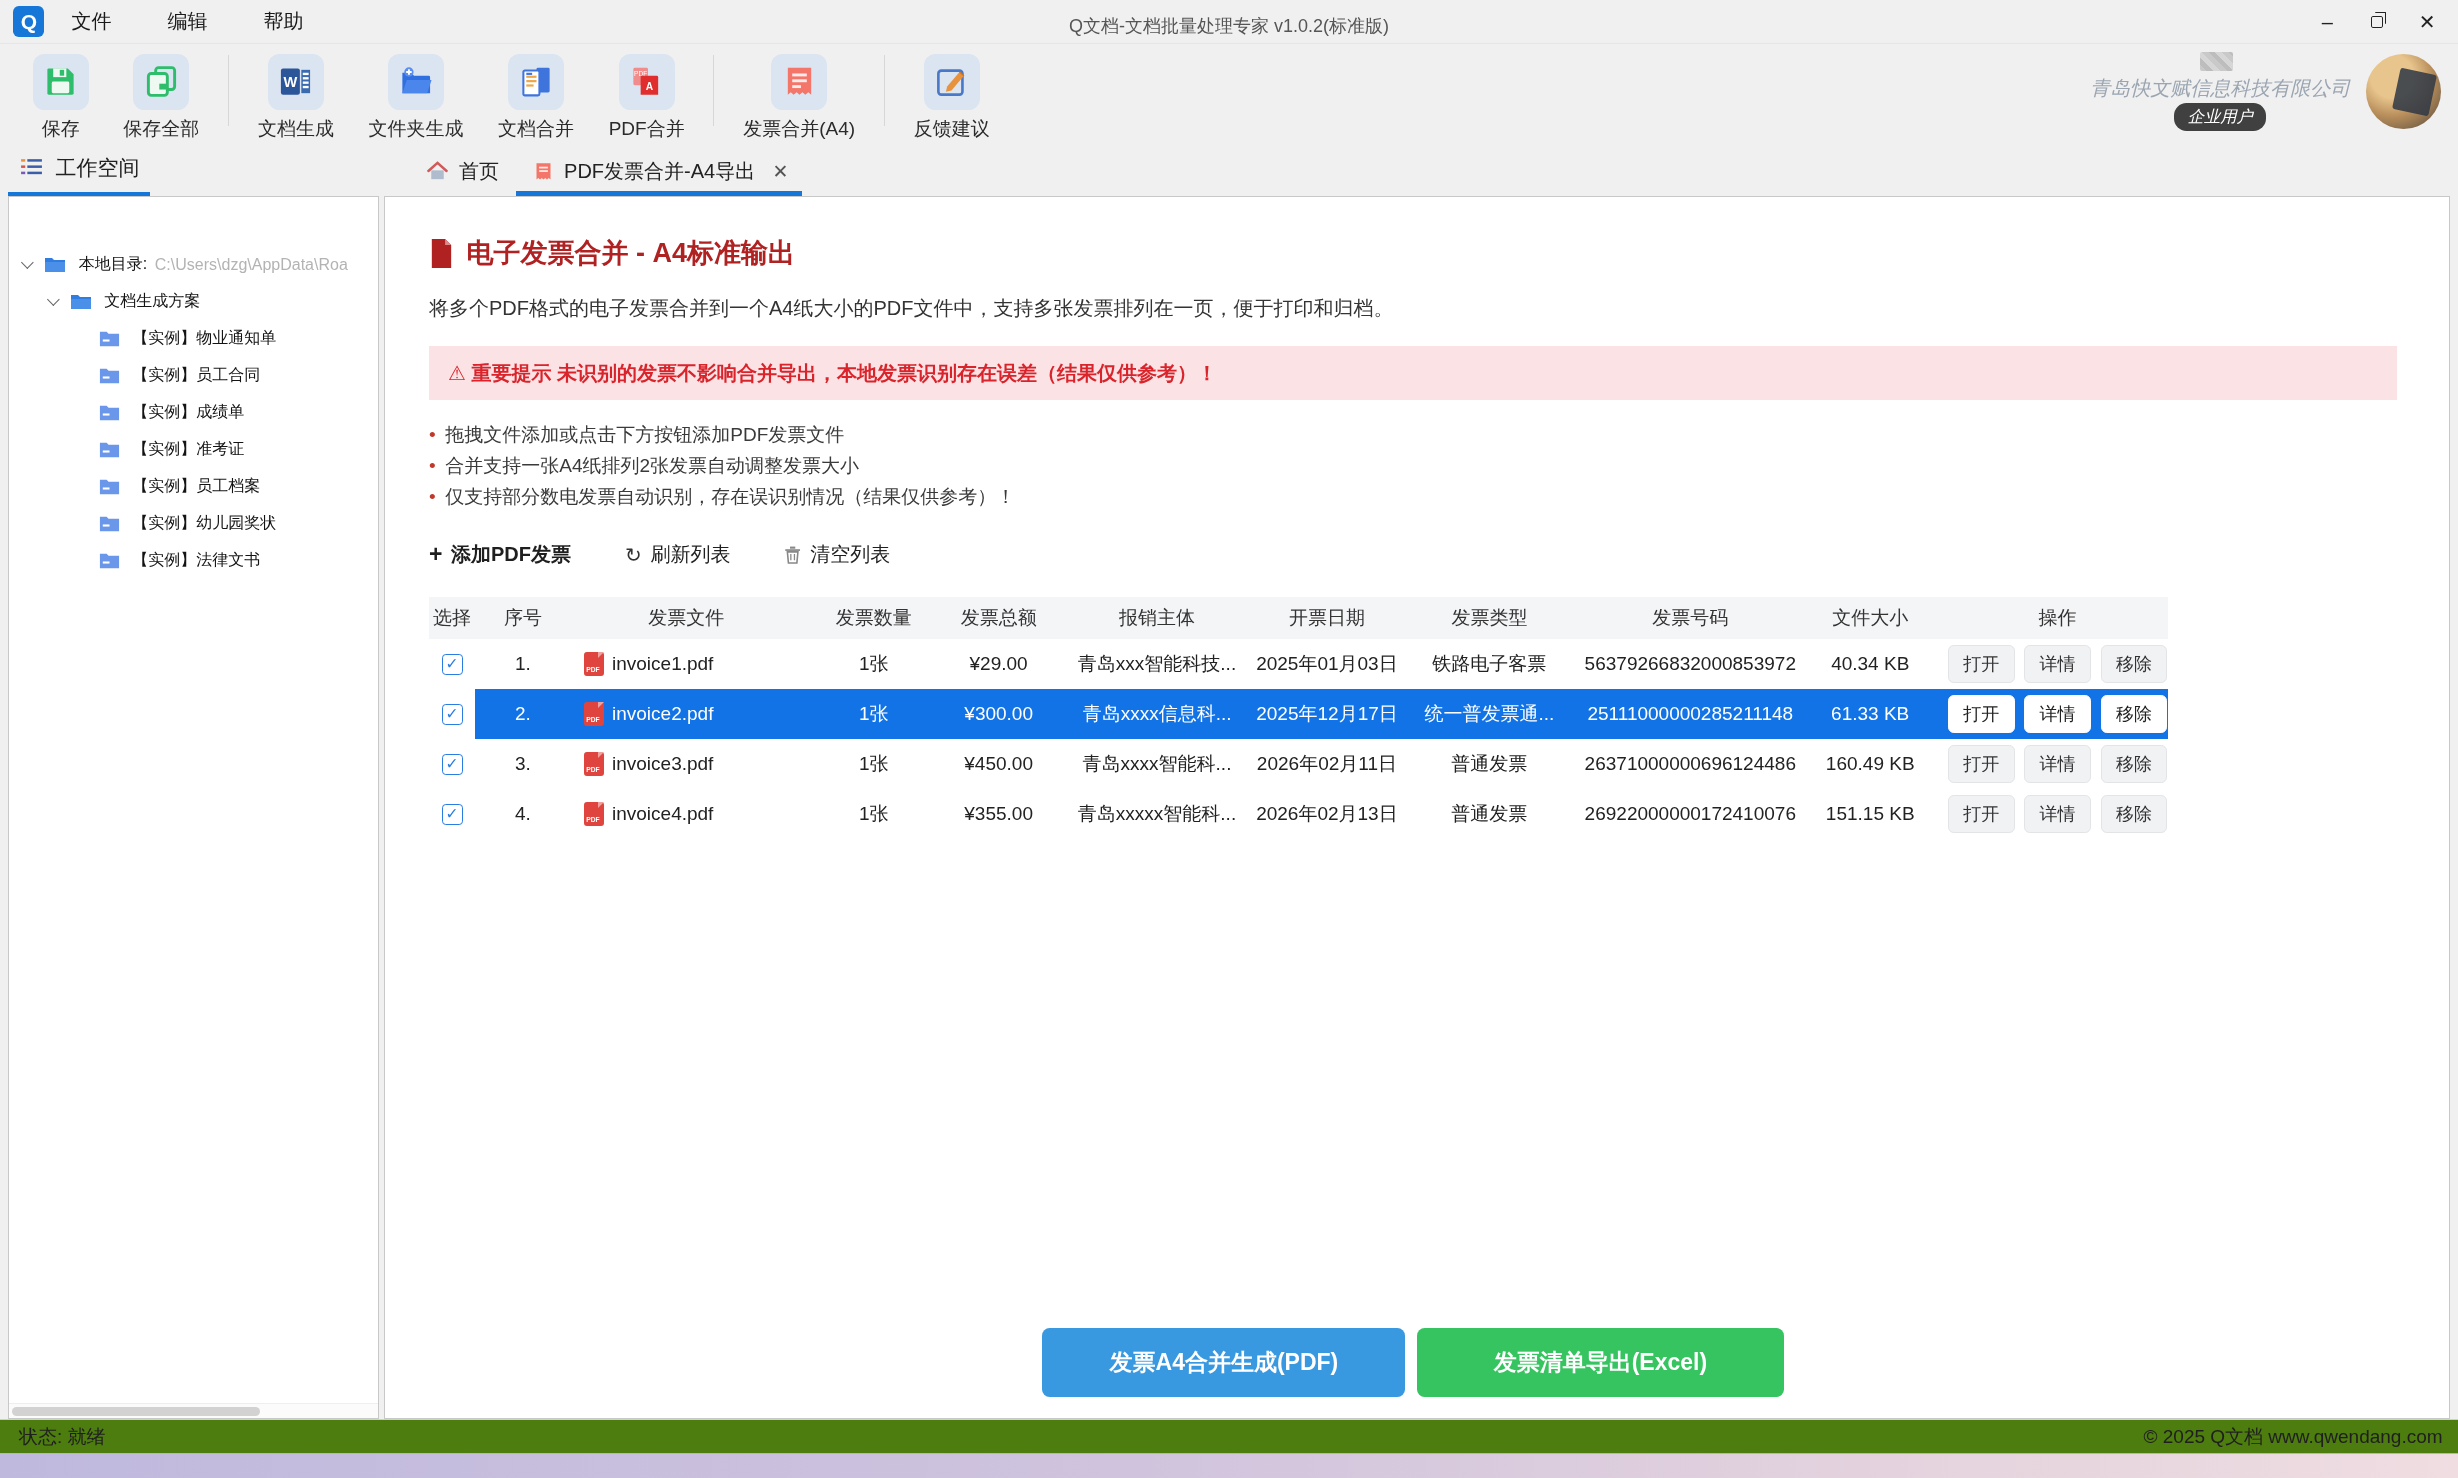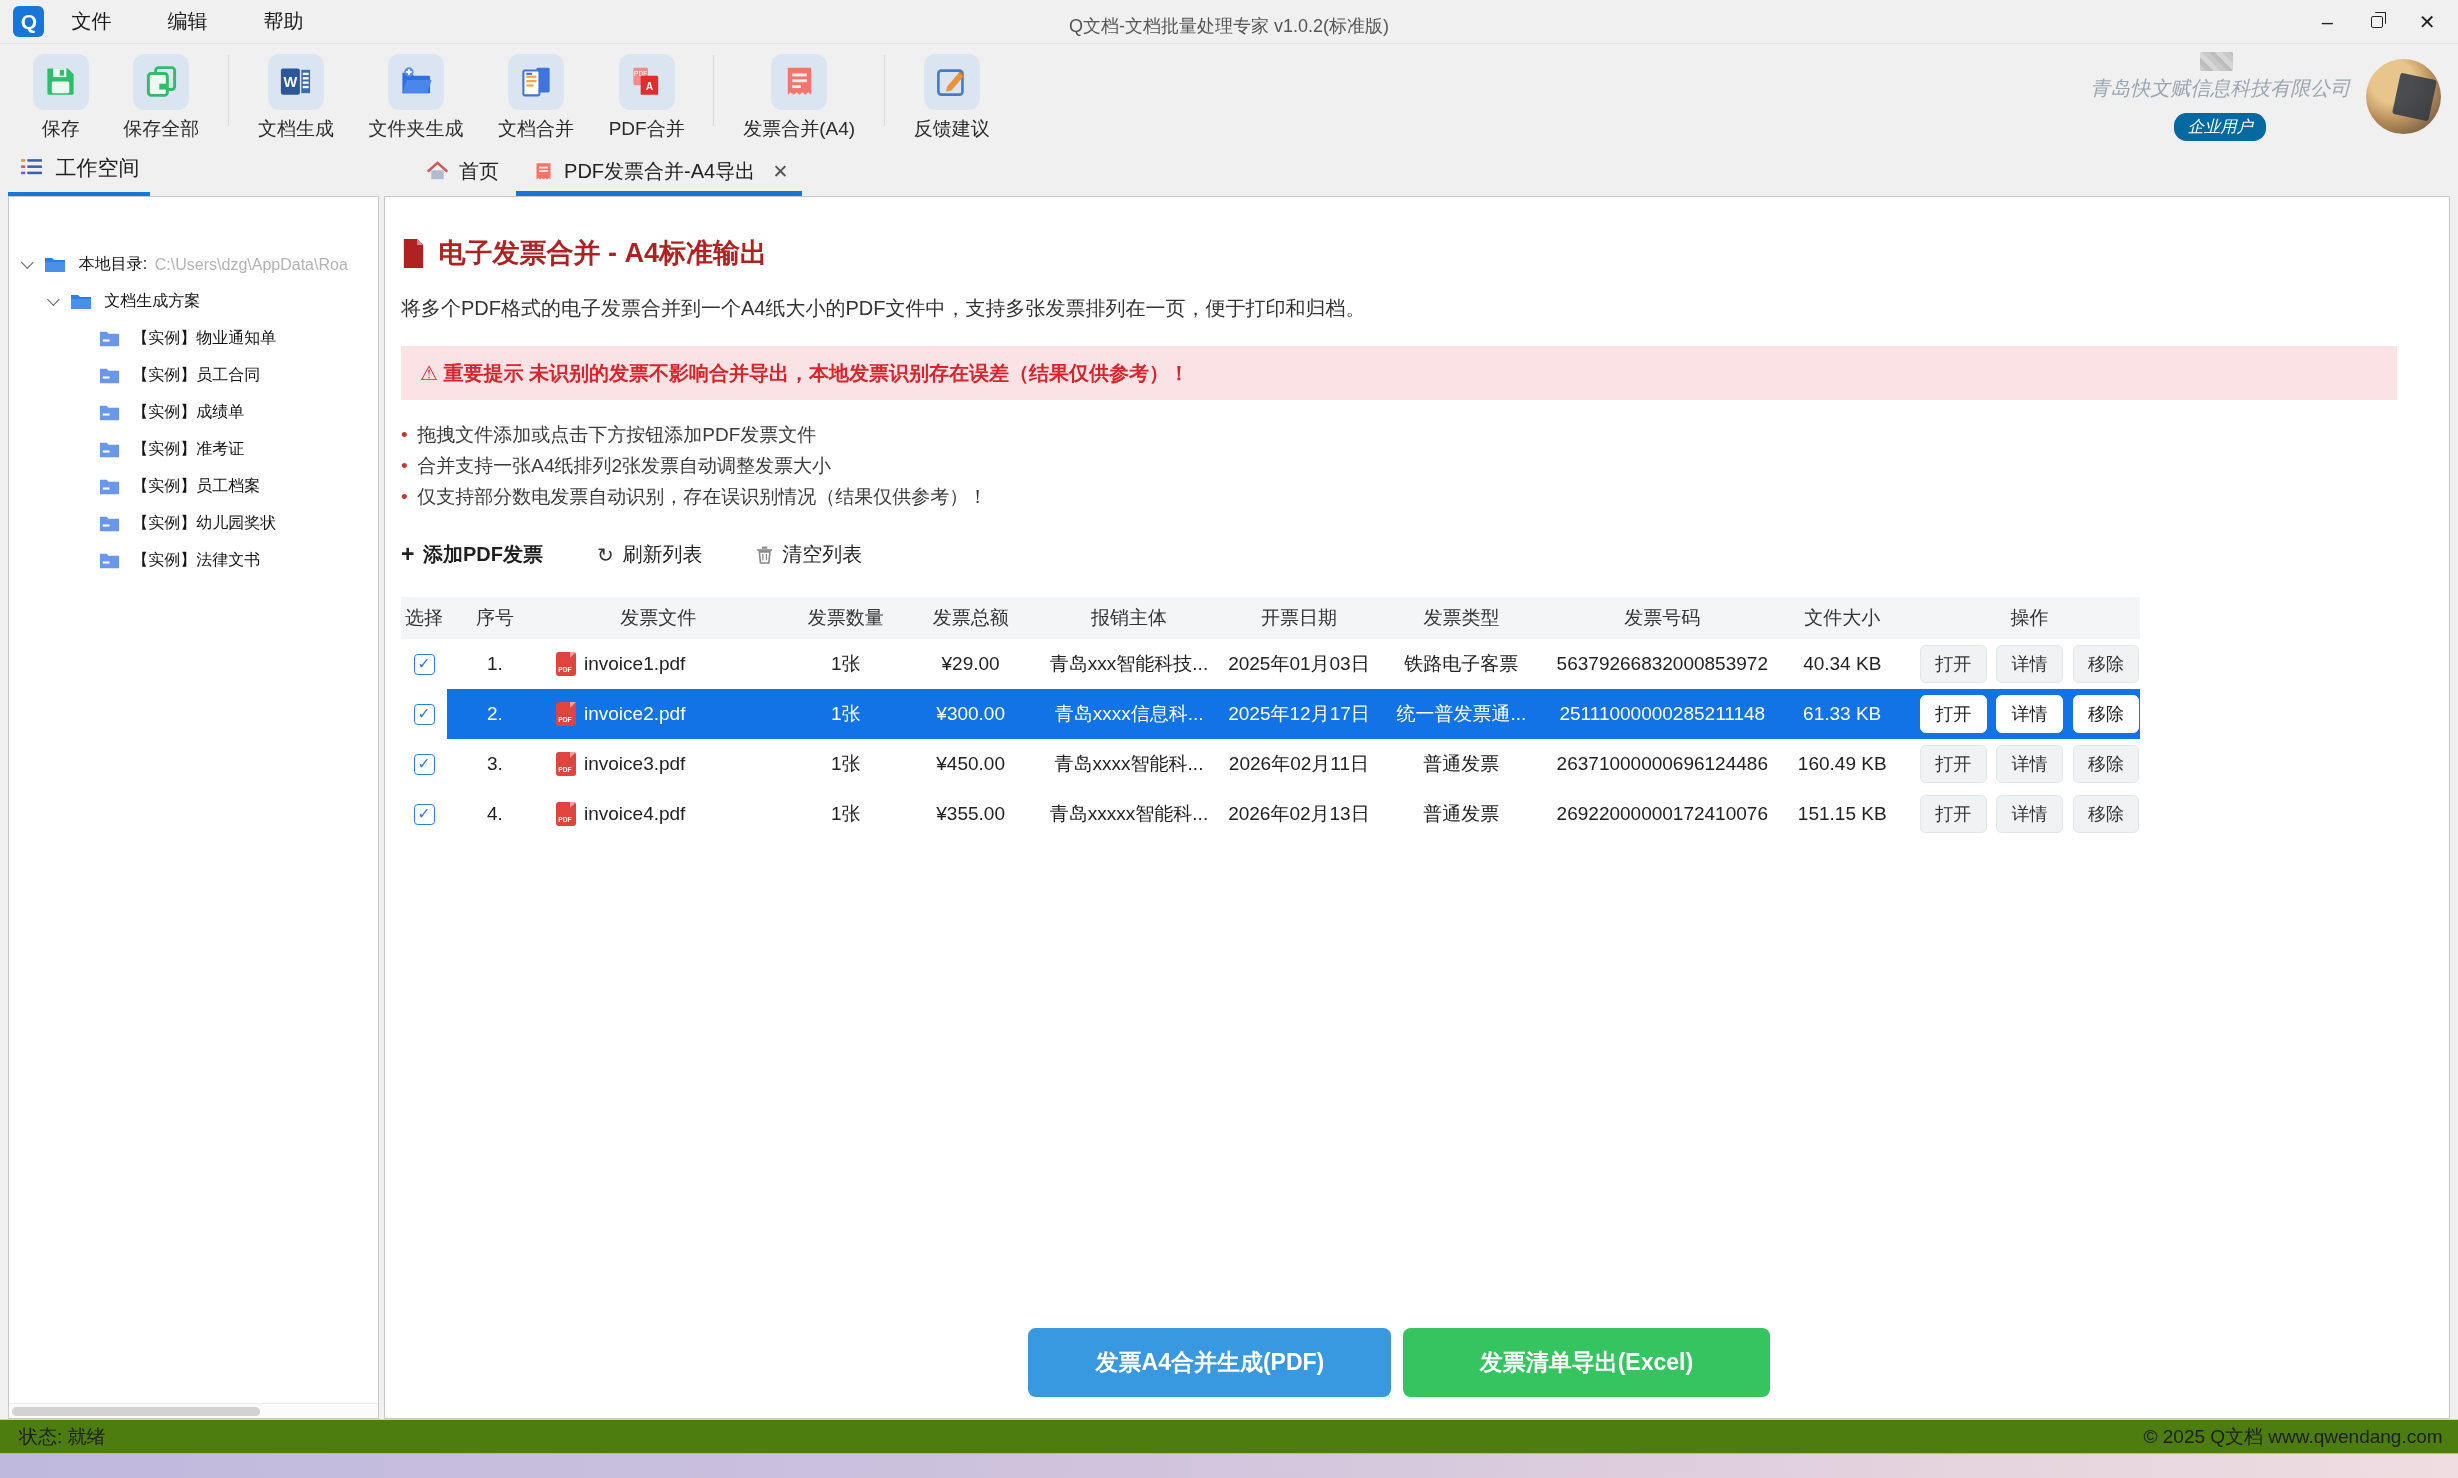--- a/index.html
+++ b/index.html
@@ -21,39 +21,39 @@
   .toolbar { position:absolute; left:0; top:44px; width:2458px; height:102px; background:#f0f0f0; display:flex; align-items:flex-start; padding:9.6px 0 0 15.4px; }
   .tbtn { display:flex; flex-direction:column; align-items:center; padding:0 17.3px; }
   .tbtn .tile { width:56px; height:56px; background:#dbe4f1; border-radius:11.5px; display:flex; align-items:center; justify-content:center; }
   .tbtn .tlabel { margin-top:6.7px; font-size:19px; color:#2b2b2b; white-space:nowrap; }
   .tsep { width:1px; height:71px; background:#d7d7d7; margin:1.9px 11.5px 0 11.5px; }
   .userbox { position:absolute; right:17.3px; top:52px; display:flex; align-items:center; gap:15.4px; }
   .usermeta { display:flex; flex-direction:column; align-items:center;font-style:italic; }
   .censored { width:33px; height:19px; margin-right:7.7px; border-radius:1.9px;
       background:repeating-linear-gradient(45deg,#c9c9c9 0 4.8px,#bdbdbd 4.8px 9.6px,#d6d6d6 9.6px 14.4px); }
   .company { font-size:20px; color:#9aa5b1; margin-top:3.8px; white-space:nowrap; }
-  .badge { margin-top:11px; background:#0369a1; color:#fff; font-size:16.3px; padding:2.9px 13.4px; border-radius:12.5px; }
+  .badge { margin-top:1px; background:#404040; color:#fff; font-size:16.3px; padding:2.9px 13.4px; border-radius:12.5px; }
   .avatar { width:75px; height:75px; border-radius:50%;
       background:radial-gradient(circle at 35% 30%, #e8c58c 0 30%, #b98f5c 55%, #4d4238 100%); position:relative; overflow:hidden; }
   .avatar::after { content:""; position:absolute; right:7.7px; top:17.3px; width:37px; height:42px; background:#2e3744; transform:rotate(12deg); border-radius:2.9px; opacity:.85; }
 
   
   .subheader { position:absolute; left:0; top:146px; width:2458px; height:50px; background:#f0f0f0; }
   .ws-head { position:absolute; left:19px; top:7.7px; display:flex; align-items:center; gap:11.5px; font-size:21px; color:#222; }
   .ws-underline { position:absolute; left:7.7px; bottom:0; width:142px; height:3.8px; background:#1677d9; }
   .tabs { position:absolute; left:384px; top:0; height:50px; display:flex; align-items:center; }
   .tab { display:flex; align-items:center; gap:9.6px; height:50px; padding:0 17.3px; font-size:20px; color:#222; position:relative; }
   .tab.first { margin-left:25px; }
   .tab.active { padding-right:13.4px; }
   .tab.active::after { content:""; position:absolute; left:0; right:0; bottom:0; height:4.8px; background:#1677d9; }
   .tab .close { margin-left:7.7px; color:#555; font-size:19px; }
 
   
   .sidebar { position:absolute; left:7.7px; top:196px; width:371px; bottom:60px; background:#fff; border:1px solid #c8c8c8; overflow:hidden; }
-  .mainpanel { position:absolute; left:384px; right:7.7px; top:196px; bottom:60px; background:#fff; border:1px solid #c8c8c8; display:flex; flex-direction:column; padding:38px 52px 21px 16px; overflow:hidden; }
+  .mainpanel { position:absolute; left:384px; right:7.7px; top:196px; bottom:60px; background:#fff; border:1px solid #c8c8c8; display:flex; flex-direction:column; padding:38px 52px 21px 44px; overflow:hidden; }
 
   
   .tree { padding-top:23px; font-size:16px;margin-top:26px; }
   .trow { height:37px; display:flex; align-items:center; white-space:nowrap; }
   .lvl0 { padding-left:12.5px; } .lvl1 { padding-left:38px; } .lvl2 { padding-left:89px; }
   .chev { width:8.6px; height:8.6px; border-right:1.9px solid #666; border-bottom:1.9px solid #666; transform:rotate(45deg) translateY(-2.9px); margin-right:13.4px; flex:none; }
   .fold { margin-right:11.5px; flex:none; display:flex; }
   .treelabel { color:#141414; }
   .treepath { color:#b3b3b3; margin-left:7.7px; }
   .hscroll { position:absolute; left:0; right:0; bottom:0; height:15.4px; background:#fbfbfb; border-top:1px solid #eee; }

